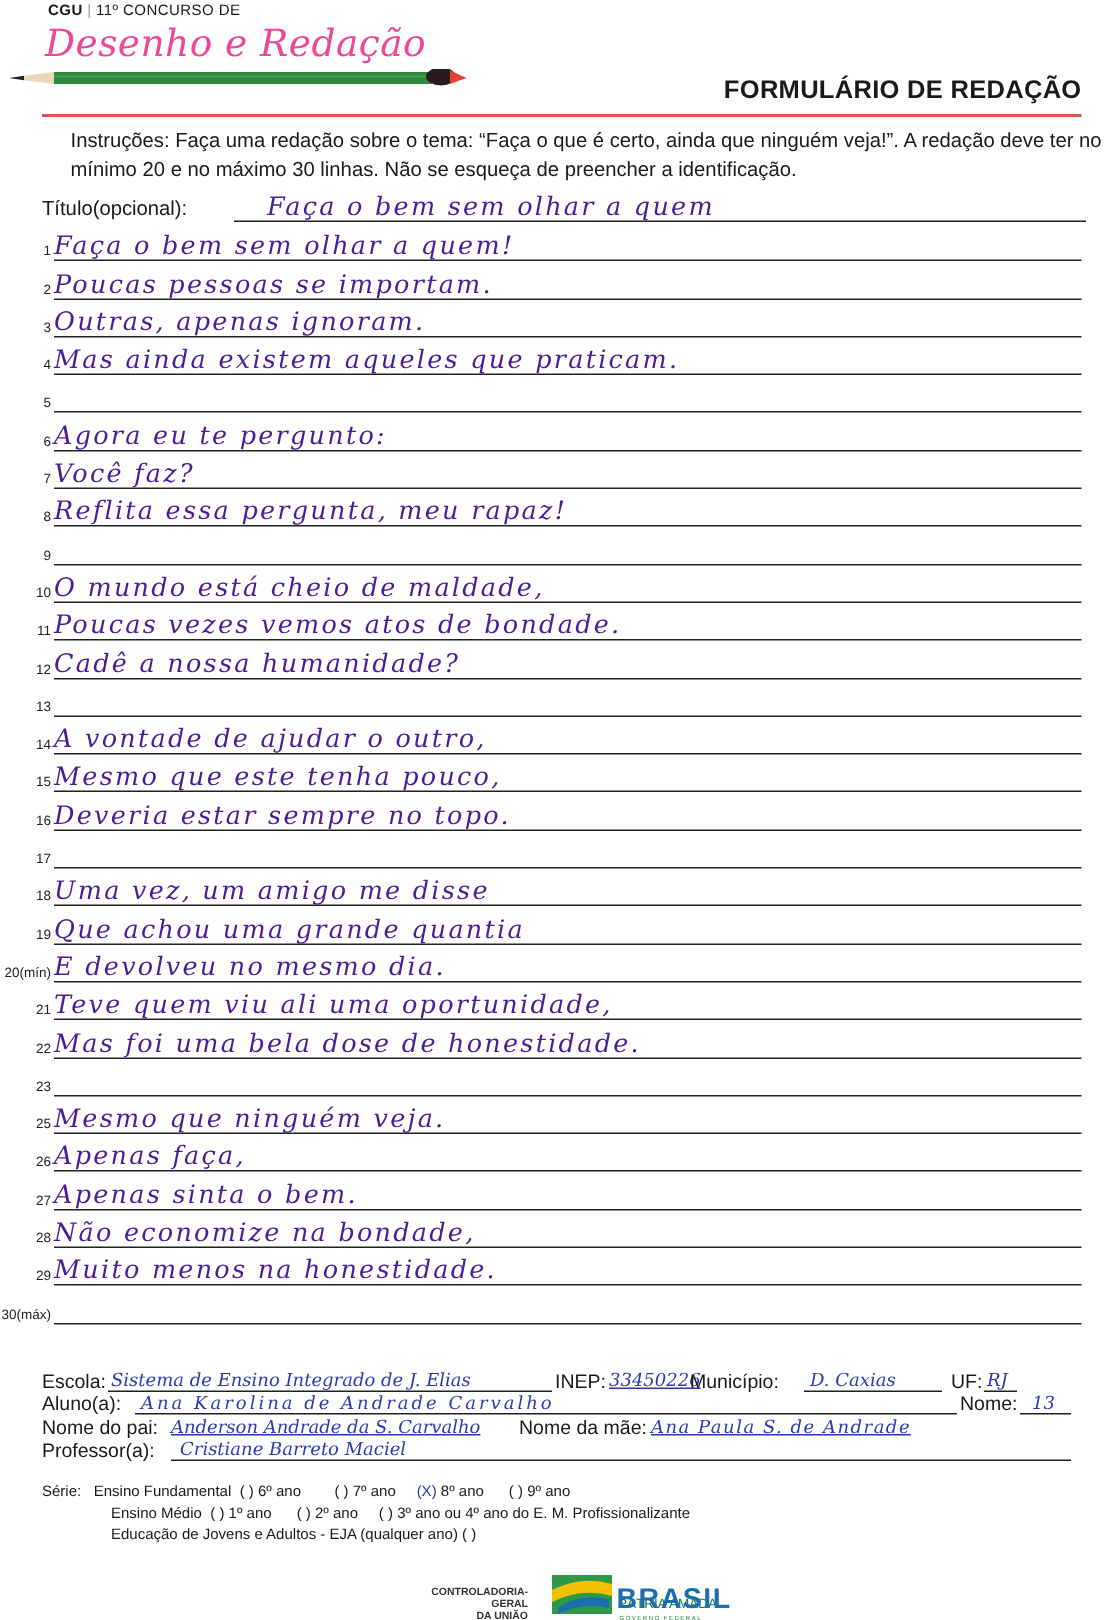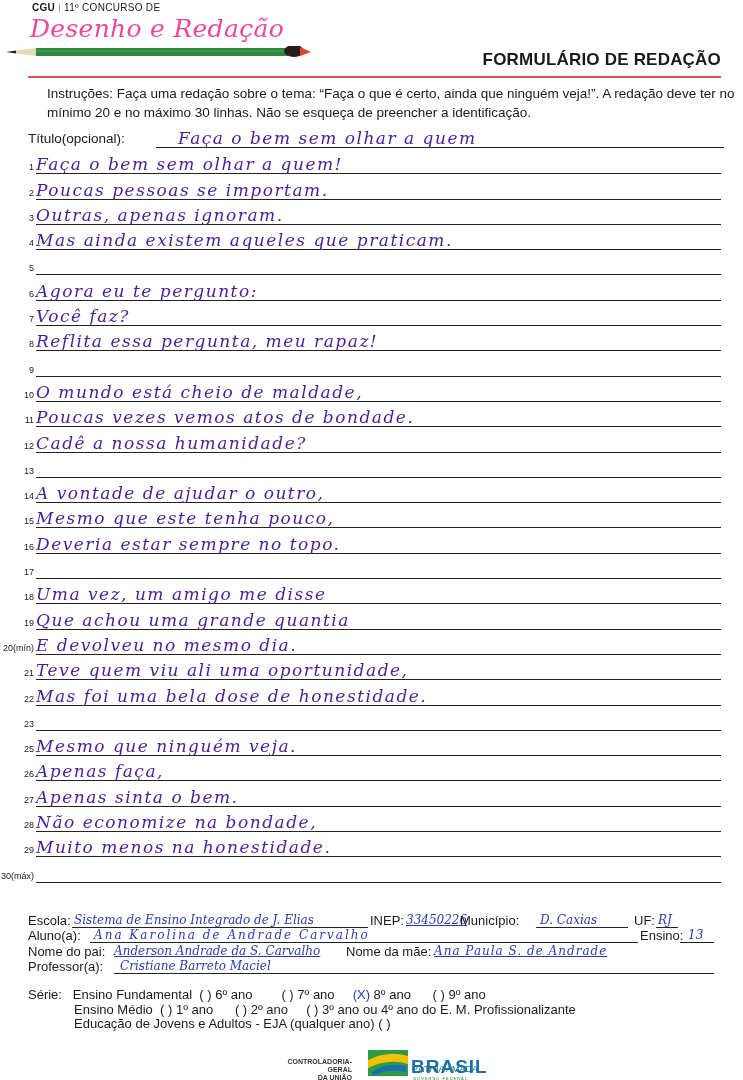--- a/index.html
+++ b/index.html
@@ -21,21 +21,21 @@
   .ln { position:relative; height:25.3px; }
   .ln .num { position:absolute; left:14px; bottom:3px; font-size:9px; color:#222; width:20px; text-align:right; }
   .ln .num.wide { left:-6px; width:40px; }
   .ln .rule { position:absolute; left:36px; right:22px; bottom:1px; border-bottom:1.5px solid #222; }
   .ln .hw { position:absolute; left:36px; bottom:1px;text-align:center; }
   .id { position:absolute; left:28px; top:912px; width:700px; font-size:13px; line-height:15px; }
   .id .row { position:relative; height:15.5px; }
   .id .f { position:absolute; bottom:0; }
   .id .u { position:absolute; bottom:0; border-bottom:1.2px solid #222; height:0; }
   .id .hwv { font-family:"DejaVu Serif", serif; font-style:italic; color:#2a3bb0; font-size:12px; position:absolute; bottom:0; white-space:nowrap; }
-  .serie { position:absolute; left:28px; top:988px; font-size:13px; line-height:14.5px; }
+  .serie { position:absolute; left:28px; top:988px; font-size:10px; line-height:14.5px; }
   .serie .r { white-space:nowrap; }
   .serie .ind { padding-left:46px; }
   .footer { position:absolute; left:270px; top:1044px; width:270px; height:36px; }
   .cg { position:absolute; left:0; top:14px; font-size:7px; font-weight:bold; text-align:right; width:82px; line-height:8px; color:#333; }
   .flag { position:absolute; left:98px; top:6px; width:40px; height:26px; }
   .patria { position:absolute; left:142px; top:20px; font-size:9px; font-weight:normal; color:#1a7a3a; }
   .brasil { position:absolute; left:141px; top:12px; font-size:19px; font-weight:bold; color:#1a6fb0; letter-spacing:1px; }
   .gov { position:absolute; left:143px; top:32px; font-size:4px; color:#1a7a3a; letter-spacing:1px; }
 </style>
 </head>
@@ -223,21 +223,21 @@
     <span class="u" style="left:508px;width:92px"></span>
     <span class="hwv" style="left:512px">D. Caxias</span>
     <span class="f" style="left:606px">UF:</span>
     <span class="u" style="left:628px;width:22px"></span>
     <span class="hwv" style="left:630px">RJ</span>
   </div>
   <div class="row">
     <span class="f" style="left:0">Aluno(a):</span>
     <span class="u" style="left:62px;width:548px"></span>
     <span class="hwv" style="left:66px;letter-spacing:2px">Ana Karolina de Andrade Carvalho</span>
-    <span class="f" style="left:612px">Ensino:</span>
+    <span class="f" style="left:612px">Nome:</span>
     <span class="u" style="left:652px;width:34px"></span>
     <span class="hwv" style="left:660px">13</span>
   </div>
   <div class="row">
     <span class="f" style="left:0">Nome do pai:</span>
     <span class="hwv" style="left:86px;text-decoration:underline">Anderson Andrade da S. Carvalho</span>
     <span class="f" style="left:318px">Nome da mãe:</span>
     <span class="hwv" style="left:406px;text-decoration:underline;letter-spacing:1px">Ana Paula S. de Andrade</span>
   </div>
   <div class="row">

